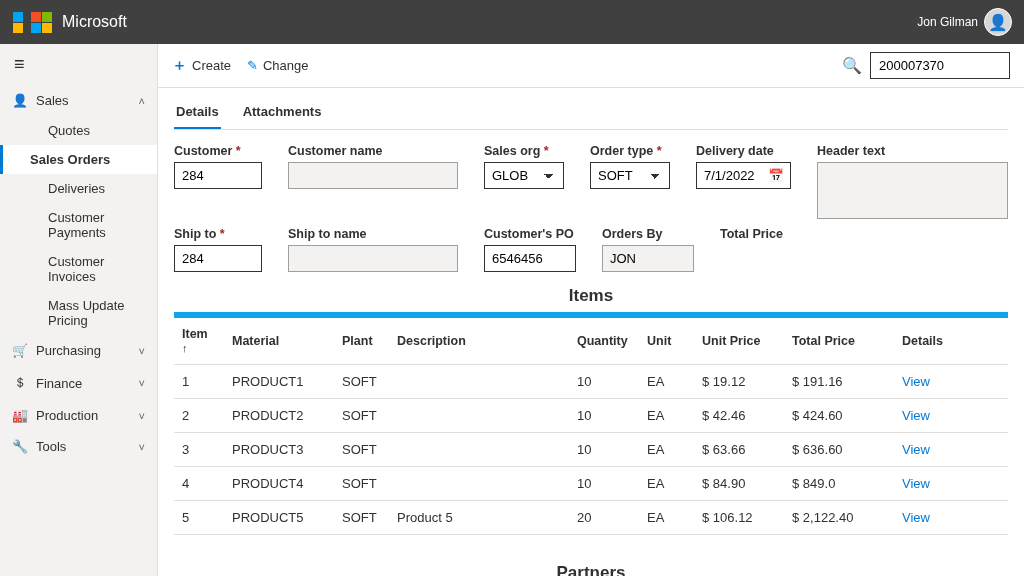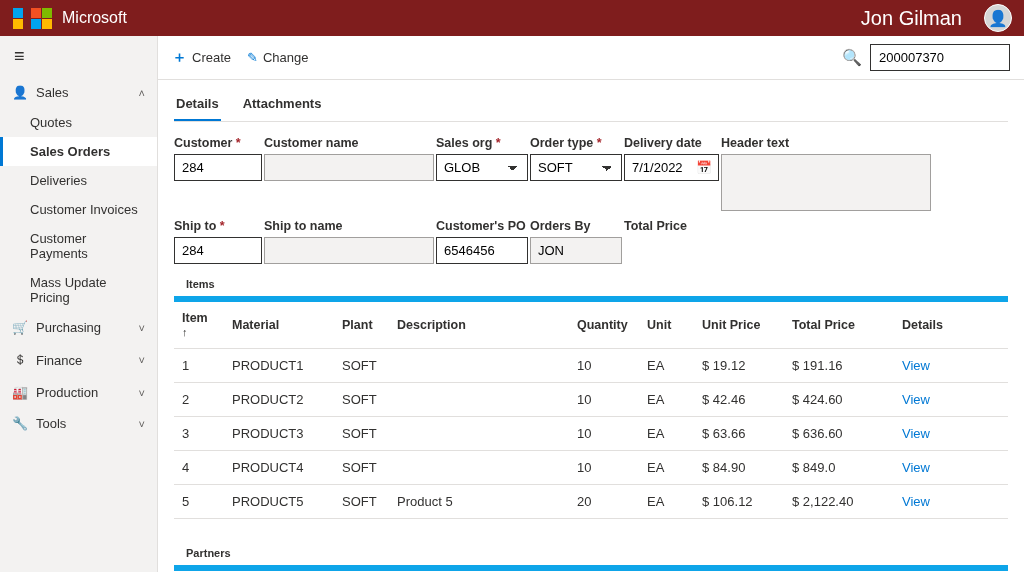--- a/index.html
+++ b/index.html
@@ -1,56 +1,56 @@
 <!DOCTYPE html>
 <html><head>
 <meta charset="utf-8">
 <style>
 * { box-sizing: border-box; margin: 0; padding: 0; }
 body { font-family: "Segoe UI", Arial, sans-serif; font-size: 13px; color: #323130; background: #fff; width: 1024px; height: 576px; overflow: hidden; }
-.header { background: #7f1d1d; color: #fff; height: 36px; display: flex; align-items: center; padding: 8px 12px; }
+.header { background: #404040; color: #fff; height: 44px; display: flex; align-items: center; padding: 8px 12px; }
 .ms-logo { display: flex; gap: 1px; margin-right: 8px; }
 .ms-logo span { width: 10px; height: 10px; }
 .ms-logo .r { background: #f25022; } .ms-logo .g { background: #7fba00; }
 .ms-logo .b { background: #00a4ef; } .ms-logo .y { background: #ffb900; }
 .brand { font-size: 16px; font-weight: 400; }
 .spacer { flex: 1; }
-.user { font-size: 20px; margin-right: 22px; font-weight: 500; }
+.user { font-size: 12px; margin-right: 6px; font-weight: 500; }
 .avatar { width: 28px; height: 28px; border-radius: 50%; background: #d6d6d6; border: 1px solid #fff; display: flex; align-items: center; justify-content: center; font-size: 16px; }
 .layout { display: flex; height: calc(100% - 40px); }
 .sidebar { width: 158px; background: #f3f2f1; border-right: 1px solid #e1dfdd; height: 100%; overflow: hidden; }
 .hamburger { padding: 10px 14px; font-size: 18px; cursor: pointer; }
 .nav-group-header { display: flex; align-items: center; padding: 8px 12px; cursor: pointer; gap: 8px; }
 .nav-group-header .chev { margin-left: auto; font-size: 11px; color: #605e5c; }
 .nav-icon { width: 16px; text-align: center; color: #323130; }
-.nav-sub { padding: 7px 12px 7px 30px; cursor: pointer; }
+.nav-sub { padding: 7px 12px 7px 48px; cursor: pointer; }
 .nav-sub.active { background: #fff; border-left: 3px solid #0078d4; font-weight: 600; padding-left: 27px; }
 .main { flex: 1; display: flex; flex-direction: column; overflow: hidden; }
 .toolbar { display: flex; align-items: center; padding: 8px 14px; border-bottom: 1px solid #e1dfdd; gap: 16px; }
 .tool-btn { display: flex; align-items: center; gap: 5px; color: #323130; cursor: pointer; font-size: 13px; }
 .tool-btn .plus { color: #0078d4; font-weight: bold; font-size: 15px; }
 .tool-btn .pen { color: #0078d4; }
 .search-wrap { margin-left: auto; display: flex; align-items: center; gap: 8px; }
 .search-icon { font-size: 16px; color: #323130; }
 .search-input { border: 1px solid #323130; padding: 5px 8px; width: 140px; font-size: 13px; }
 .content { padding: 8px 16px 16px 16px; overflow-y: auto; height: 100%; }
 .tabs { display: flex; gap: 20px; border-bottom: 1px solid #e1dfdd; margin-bottom: 14px; }
 .tab { padding: 8px 2px; cursor: pointer; font-weight: 600; font-size: 13px; color: #323130; }
 .tab.active { border-bottom: 2px solid #0078d4; }
-.form-row { display: flex; gap: 2px; margin-bottom: 14px; }
+.form-row { display: flex; gap: 26px; margin-bottom: 14px; }
 .field { display: flex; flex-direction: column; gap: 4px; }
 .field label { font-size: 12.5px; font-weight: 600; }
 .req::after { content: " *"; color: #a4262c; }
 .field input, .field select, .field textarea { border: 1px solid #323130; padding: 5px 7px; font-size: 13px; background: #fff; font-family: inherit; }
 .field input[readonly], .field textarea[readonly] { background: #f3f2f1; border-color: #a19f9d; }
 .field select { appearance: none; background-image: linear-gradient(45deg, transparent 50%, #323130 50%), linear-gradient(135deg, #323130 50%, transparent 50%); background-position: calc(100% - 14px) 11px, calc(100% - 9px) 11px; background-size: 5px 5px; background-repeat: no-repeat; padding-right: 24px; }
 .date-wrap { position: relative; }
 .date-wrap input { padding-right: 12px; }
 .cal-icon { position: absolute; right: 6px; top: 24px; font-size: 13px; color: #605e5c; pointer-events: none; }
-.section-title { font-weight: 600; font-size: 11px; margin: 14px 0 6px 12px; }
+.section-title { font-weight: 600; font-size: 17px; margin: 14px 0 6px 0; text-align: center; }
 table { width: 100%; border-collapse: collapse; font-size: 13px; }
 th { text-align: left; padding: 9px 8px; border-top: 6px solid #0ea5e9; border-bottom: 1px solid #e1dfdd; font-weight: 600; font-size: 12.5px; }
 td { padding: 9px 8px; border-bottom: 1px solid #e1dfdd; }
 .sort::after { content: " ↑"; font-size: 11px; }
 .link { color: #0078d4; cursor: pointer; }
 textarea { resize: none; }
 </style>
 </head>
 <body>
 
@@ -80,22 +80,22 @@
     <div class="hamburger">≡</div>
 
     <div class="nav-group-header">
       <span class="nav-icon">👤</span>
       <span>Sales</span>
       <span class="chev">˄</span>
     </div>
     <div class="nav-sub">Quotes</div>
     <div class="nav-sub active">Sales Orders</div>
     <div class="nav-sub">Deliveries</div>
+    <div class="nav-sub">Customer Payments</div>
     <div class="nav-sub">Customer Invoices</div>
-    <div class="nav-sub">Customer Payments</div>
     <div class="nav-sub">Mass Update Pricing</div>
 
     <div class="nav-group-header">
       <span class="nav-icon">🛒</span>
       <span>Purchasing</span>
       <span class="chev">˅</span>
     </div>
     <div class="nav-group-header">
       <span class="nav-icon">＄</span>
       <span>Finance</span>

